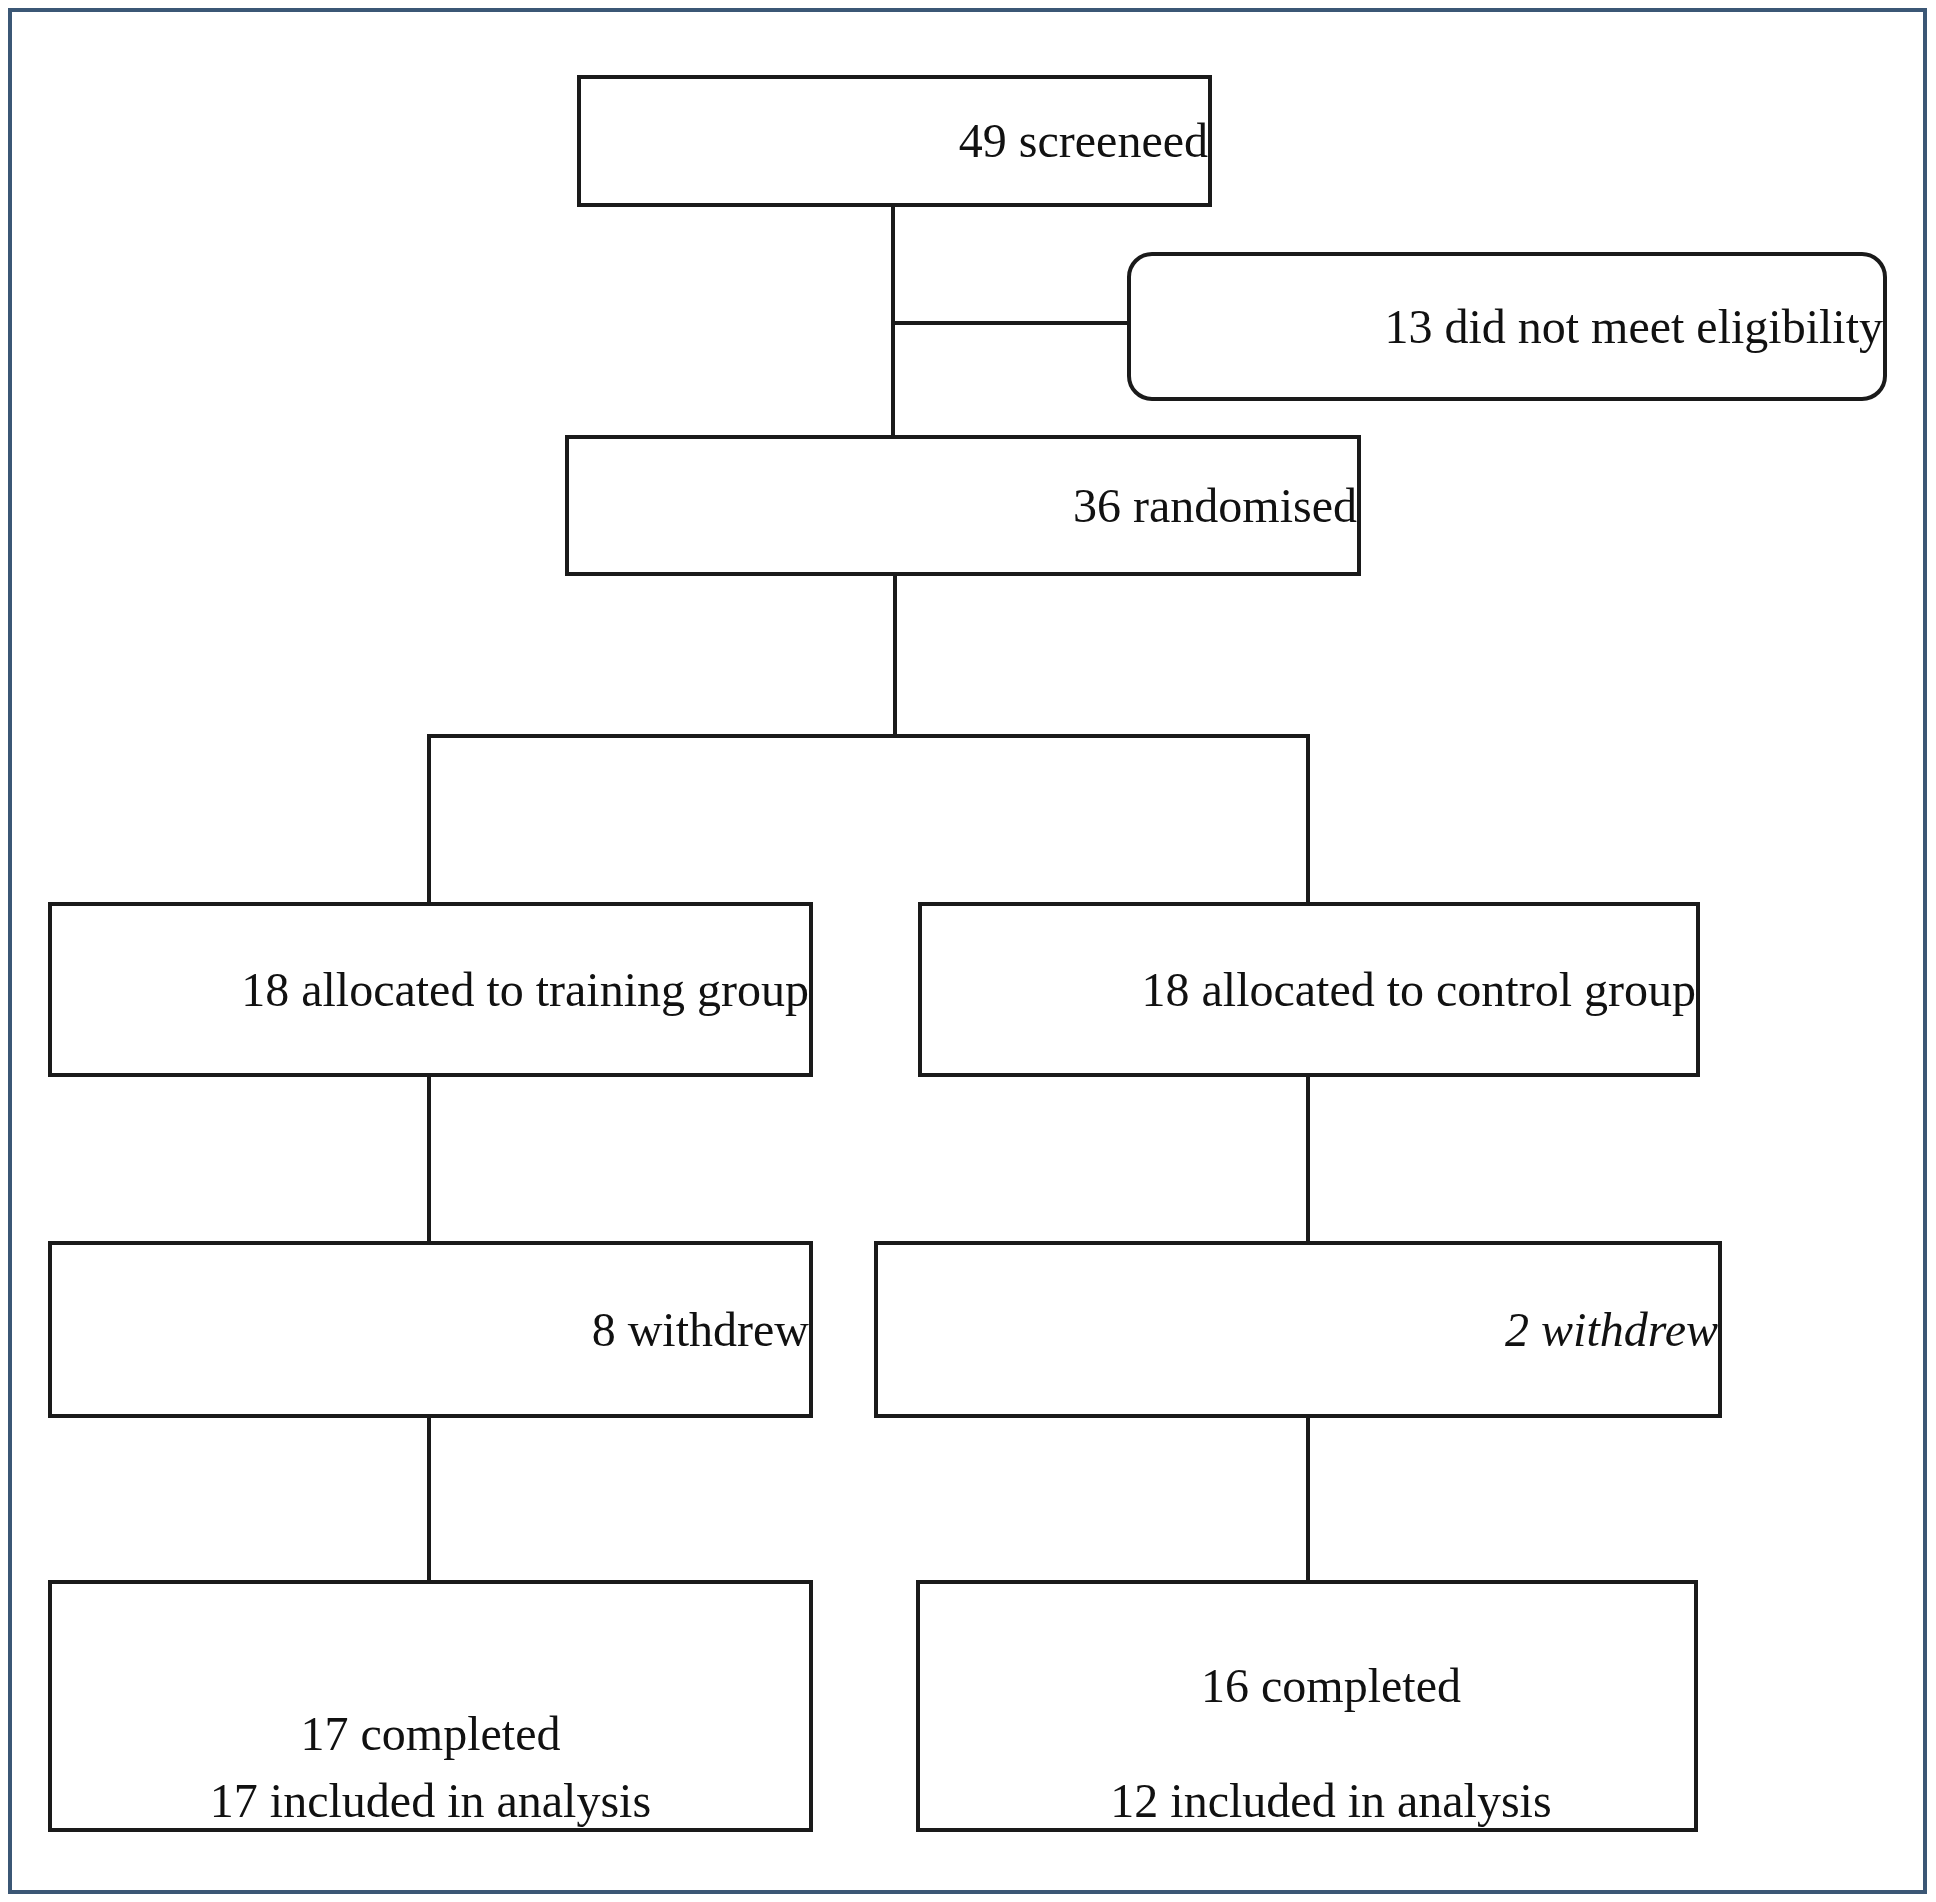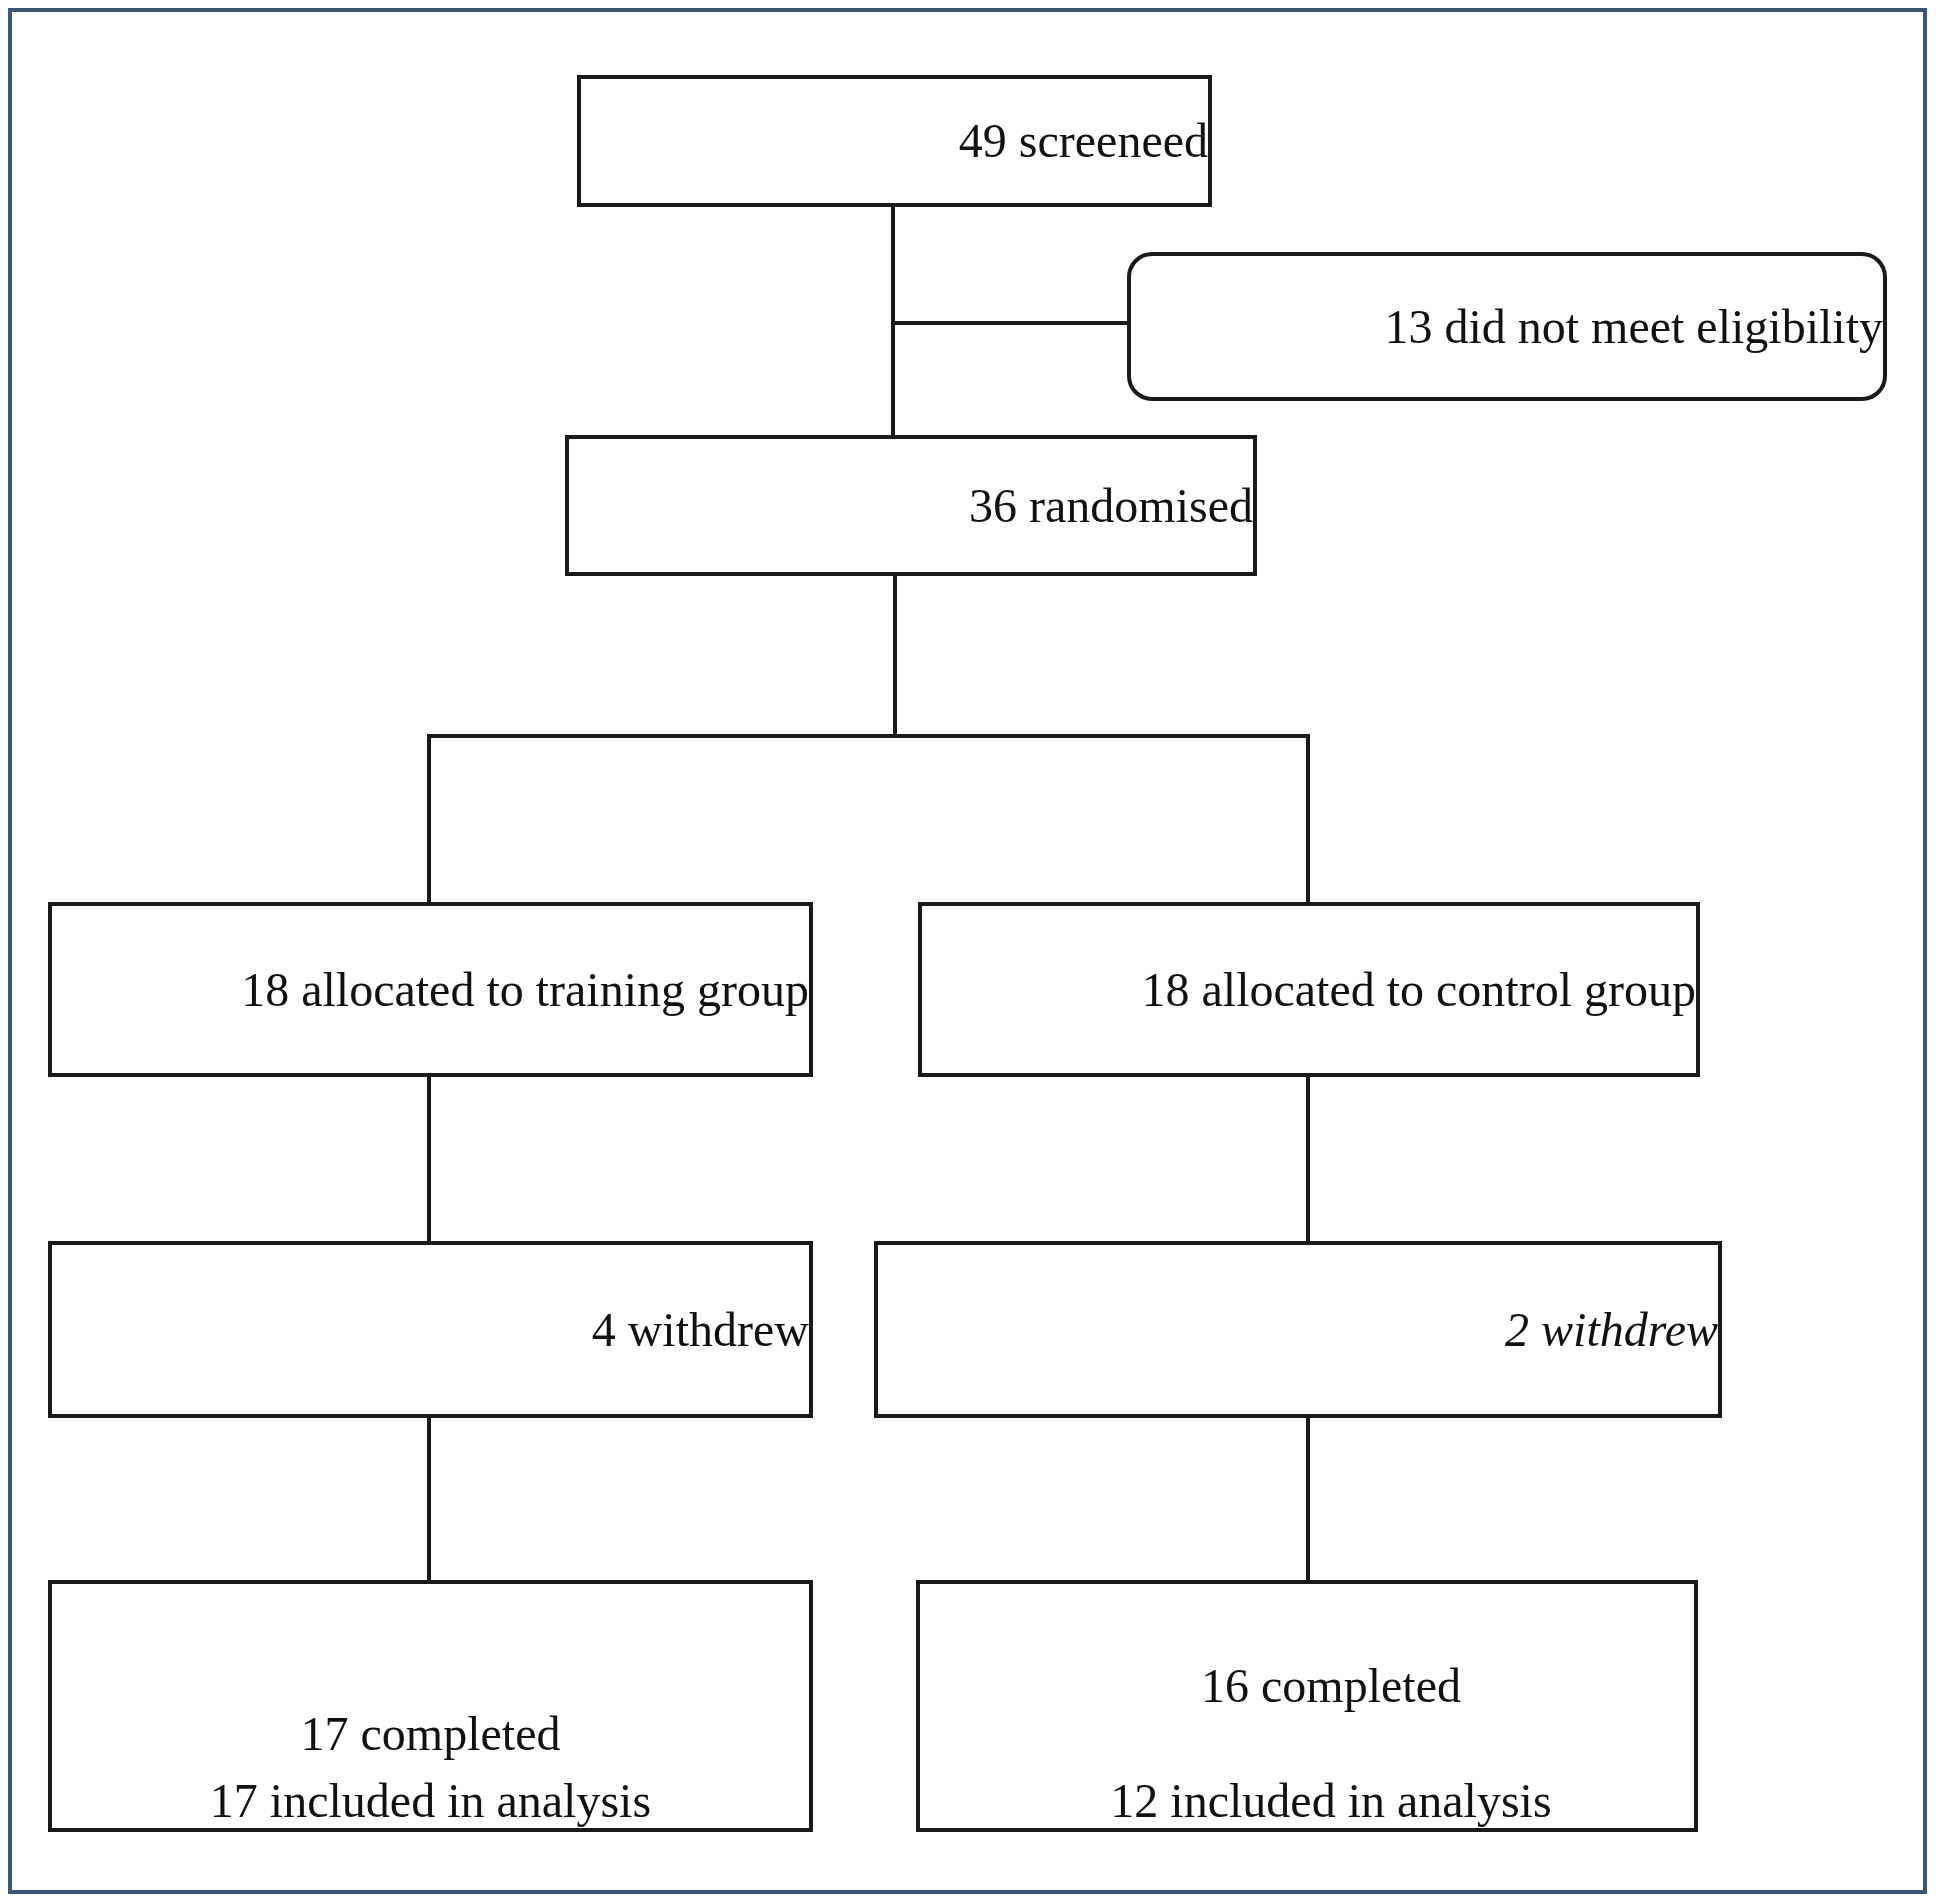--- a/index.html
+++ b/index.html
@@ -66,34 +66,34 @@
   <div class="connector" style="left:1306px; top:1416px; width:3.9px; height:167px;"></div>
 
   <div class="box" style="left:577px; top:75px; width:635px; height:132px;">
     <span class="label">49 screeneed</span>
   </div>
 
   <div class="box" style="left:1127px; top:252px; width:760px; height:149px;border-radius:25px;">
     <span class="label">13 did not meet eligibility</span>
   </div>
 
-  <div class="box" style="left:565px; top:435px; width:692px; height:141px;">
+  <div class="box" style="left:565px; top:435px; width:796px; height:141px;">
     <span class="label">36 randomised</span>
   </div>
 
   <div class="box" style="left:48px; top:902px; width:765px; height:175px;">
     <span class="label">18 allocated to training group</span>
   </div>
 
   <div class="box" style="left:918px; top:902px; width:782px; height:175px;">
     <span class="label">18 allocated to control group</span>
   </div>
 
   <div class="box" style="left:48px; top:1241px; width:765px; height:177px;">
-    <span class="label">4 withdrew</span>
+    <span class="label">8 withdrew</span>
   </div>
 
   <div class="box" style="left:874px; top:1241px; width:848px; height:177px;font-style:italic;">
     <span class="label">2 withdrew</span>
   </div>
 
   <div class="box two-line" style="left:48px; top:1580px; width:765px; height:252px;gap:12px;">
     <span class="label">17 completed</span>
     <span class="label">17 included in analysis</span>
   </div>

